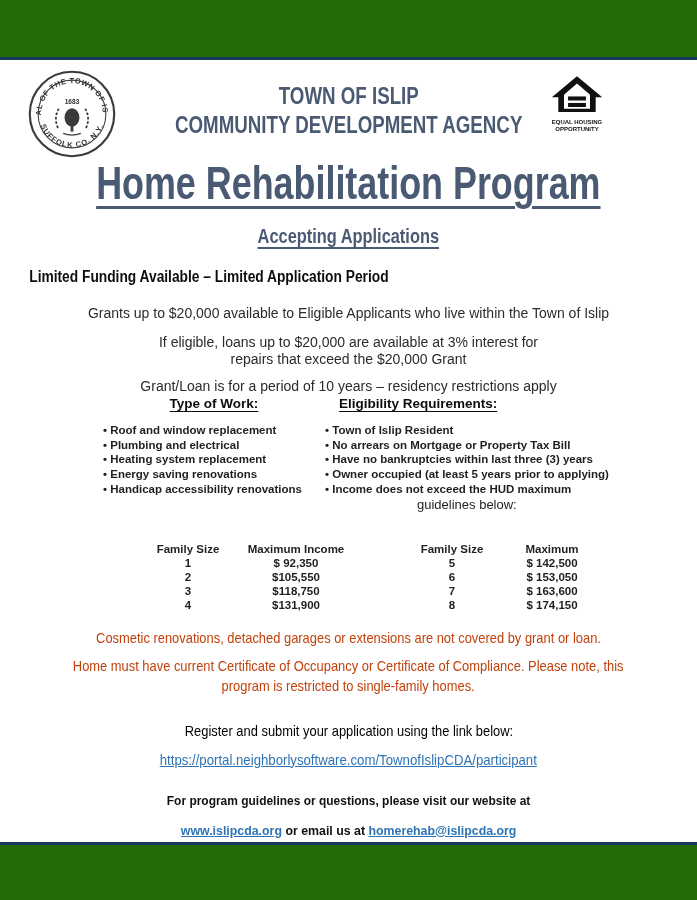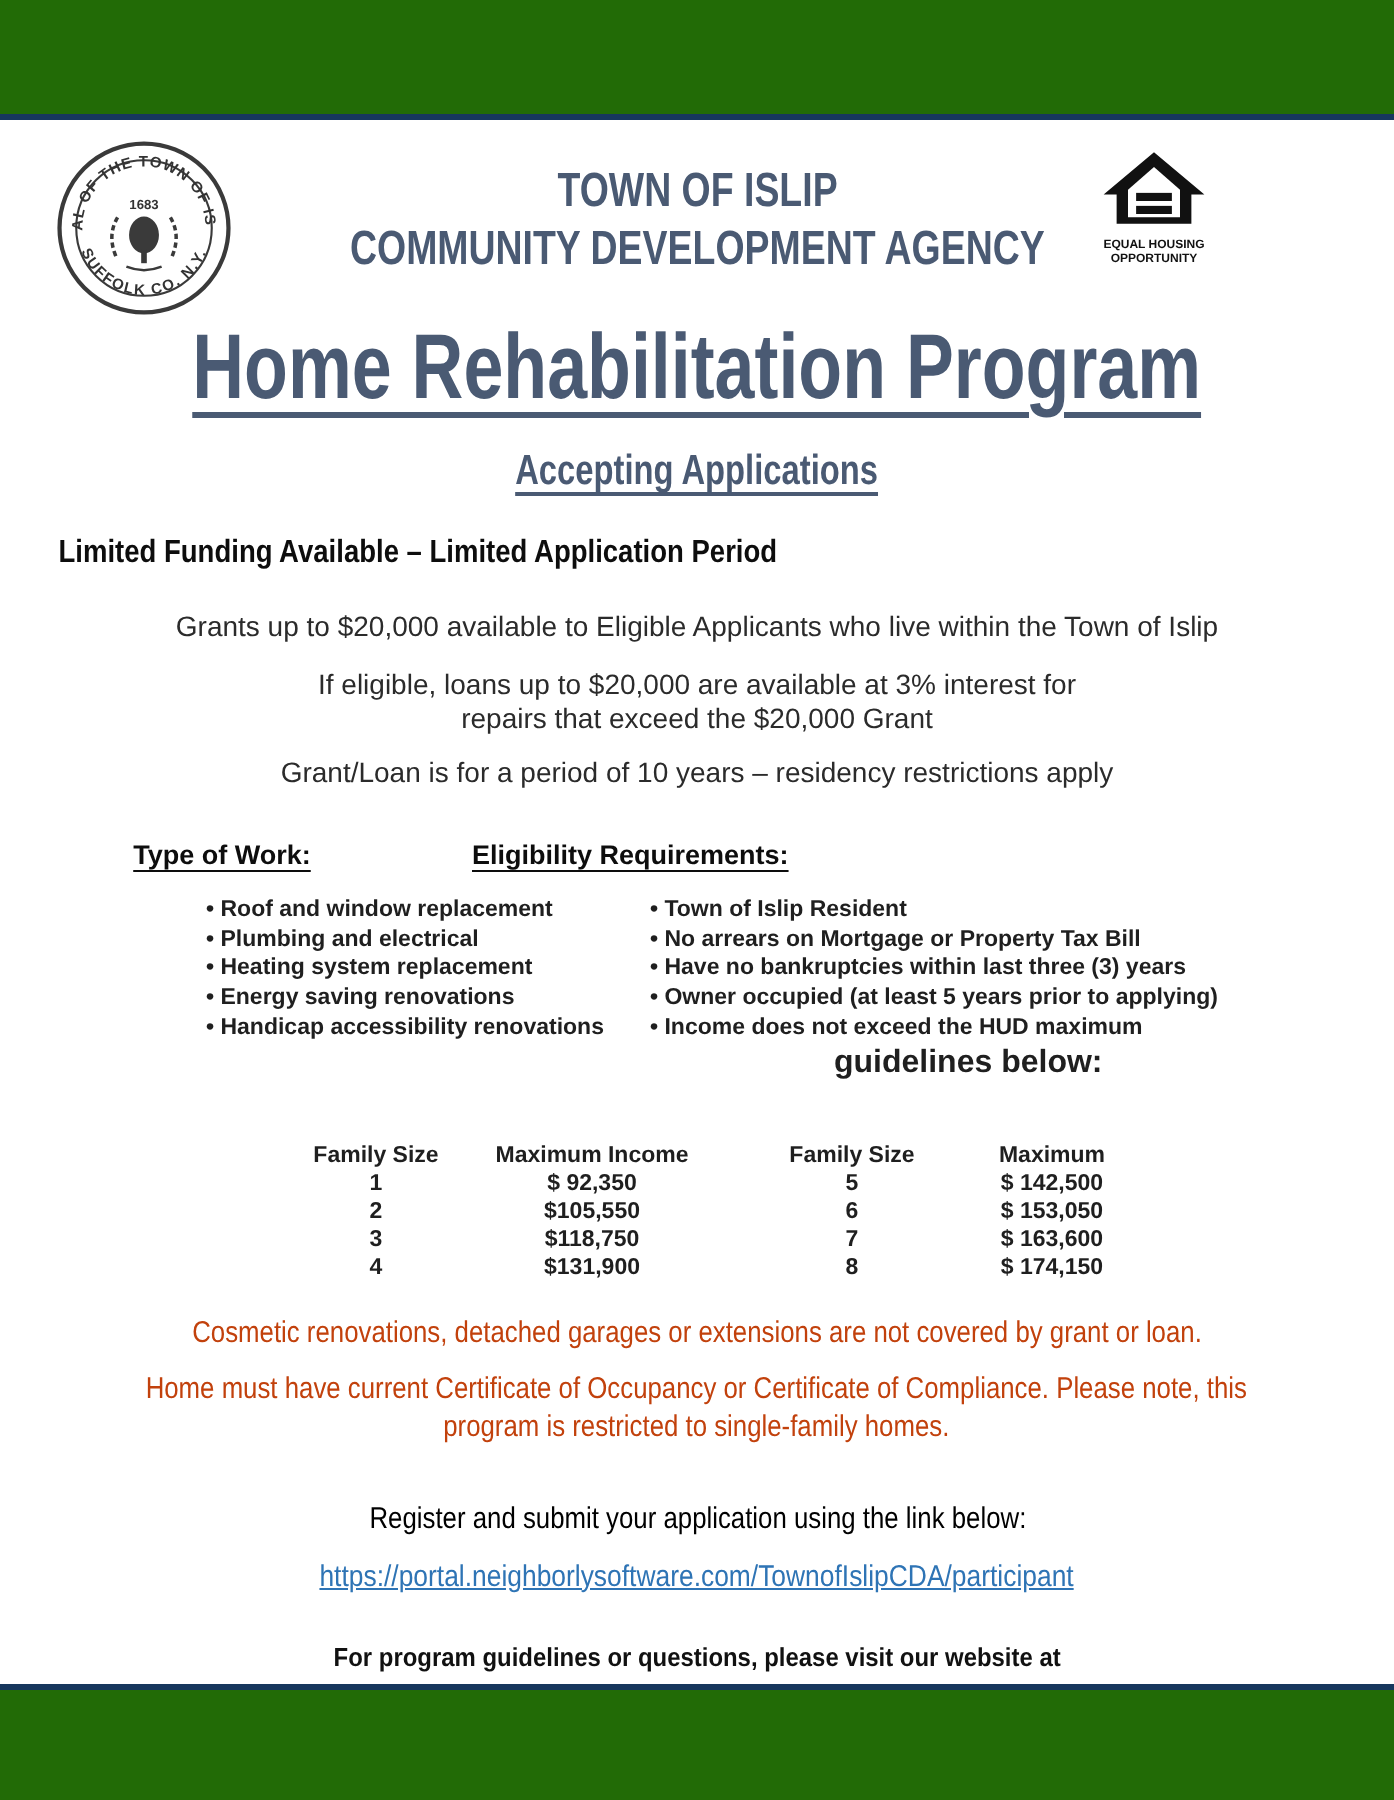--- a/index.html
+++ b/index.html
@@ -37,34 +37,34 @@
   }
   .funding{text-align:left;margin-top:20px;color:#0d0d0d;}
   .funding .t{font-size:16px;font-weight:bold;}
 
   .para{font-size:14px;text-align:center;color:#2b2b2b;}
   .para-grants{margin-top:19px;}
   .para-loans{margin-top:13px;line-height:1.18;}
   .para-period{margin-top:11px;}
 
   
-  .col-headers{display:flex;margin-top:25px;}
+  .col-headers{display:flex;padding-left:103px;margin-top:0;}
   .col-headers .lh{width:222px;text-align:center;}
   .col-headers .rh{padding-left:14px;}
   .col-header{font-weight:bold;font-size:13.5px;color:#0d0d0d;text-decoration:underline;text-underline-offset:3px;}
 
   .cols{display:flex;padding-left:103px;margin-top:11px;}
   .col-left{width:222px;}
   .col-right{width:340px;}
   .blist{font-size:11.5px;font-weight:bold;color:#1f1f1f;line-height:1.28;}
   .blist .bi::before{content:"• ";}
-  .guidelines-line{font-size:16px;font-weight:bold;color:#1f1f1f;padding-left:92px;line-height:1.28;}
-
-  
-  .tables{display:flex;padding-left:146px;margin-top:29px;font-weight:bold;color:#1f1f1f;font-size:11.5px;line-height:1.22;}
+  .guidelines-line{font-size:13px;font-weight:normal;color:#1f1f1f;padding-left:92px;line-height:1.28;}
+
+  
+  .tables{display:flex;padding-left:146px;margin-top:29px;font-weight:bold;color:#1f1f1f;font-size:11.5px;line-height:1.22;gap:26px;}
   .itable .row{display:flex;}
   .tbl-left{margin-right:22px;}
   .tbl-left .c1{width:84px;text-align:center;}
   .tbl-left .c2{width:132px;text-align:center;}
   .tbl-right .c1{width:84px;text-align:center;}
   .tbl-right .c2{width:116px;text-align:center;}
 
   
   .note{text-align:center;color:#c2410c;}
   .note .t{font-size:15px;}

